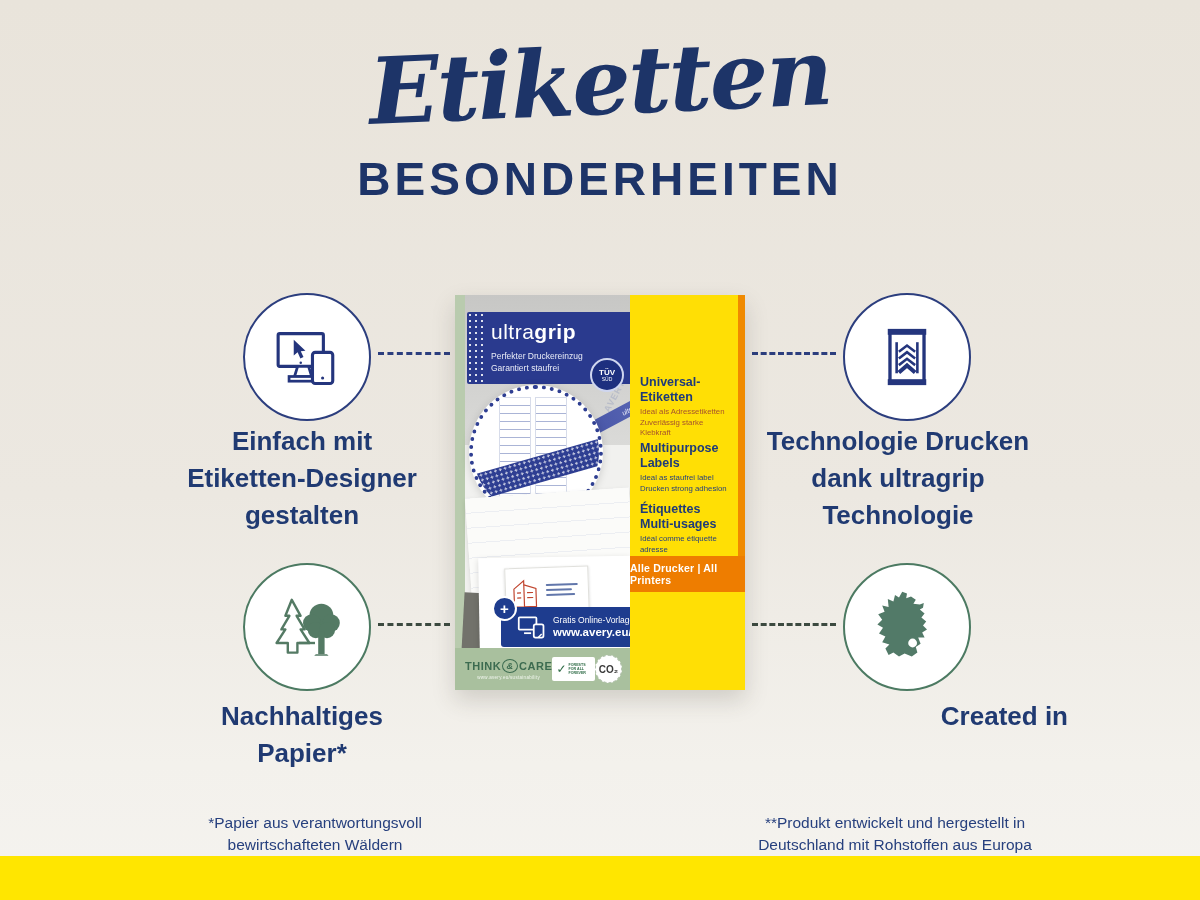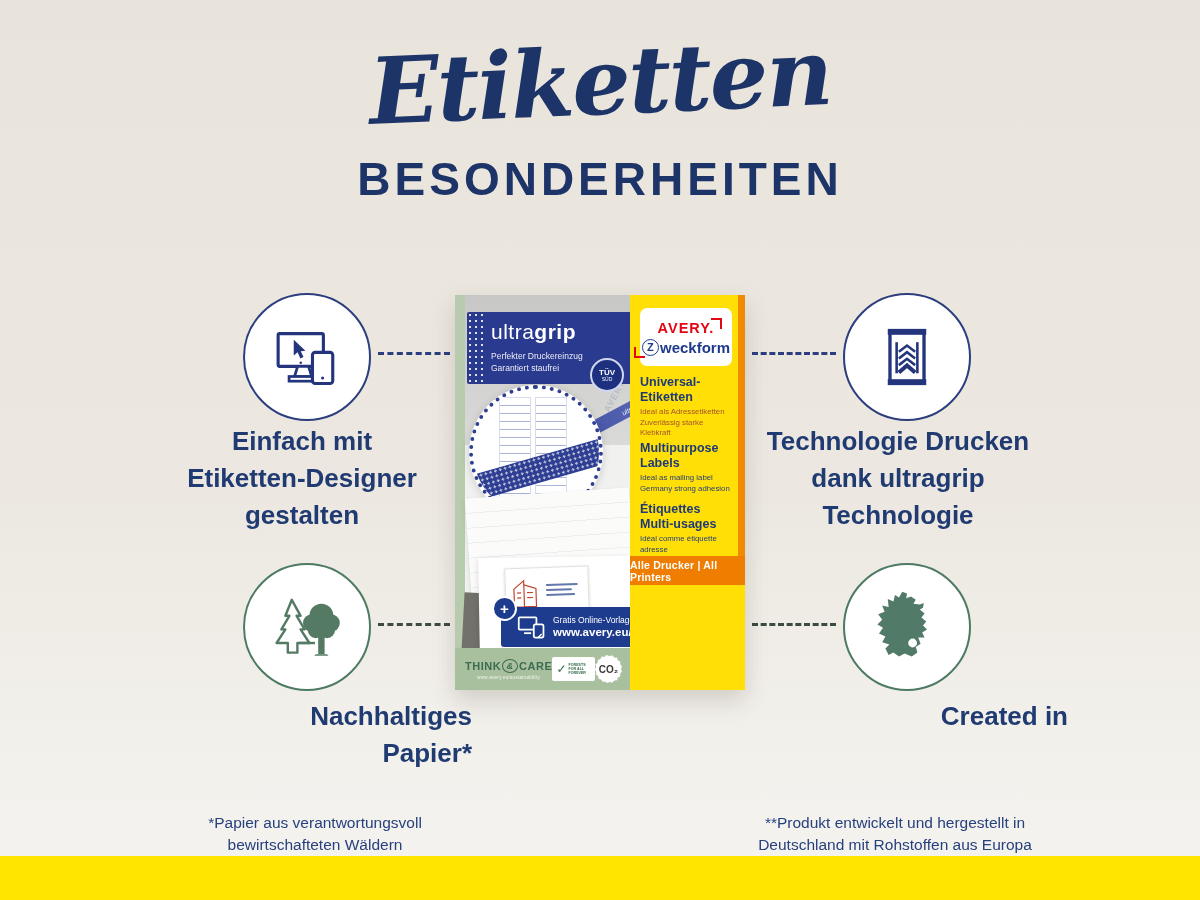--- a/index.html
+++ b/index.html
@@ -27,21 +27,21 @@
   .c-bl{left:243px;top:563px;} .c-br{left:843px;top:563px;}
   .dash{position:absolute;height:0;}
   .dash.navy{border-top:3px dashed #2c3e7e;}
   .dash.dark{border-top:3px dashed #3c4a40;}
   .d-tl{left:378px;top:352px;width:72px;} .d-tr{left:752px;top:352px;width:84px;}
   .d-bl{left:378px;top:623px;width:72px;} .d-br{left:752px;top:623px;width:84px;}
   
   .feature-text{position:absolute;width:340px;text-align:center;color:#203a72;
     font-size:26px;font-weight:700;line-height:37px;}
   .ft-tl{left:132px;top:423px;} .ft-tr{left:728px;top:423px;}
-  .ft-bl{left:132px;top:698px;text-align:right;} .ft-br{left:728px;top:698px;text-align:right;}
+  .ft-bl{left:132px;top:698px;} .ft-br{left:728px;top:698px;text-align:right;}
   .feature-text .b{font-weight:700;}
   .feature-text .reg{font-weight:700;}
   
   .footnote{position:absolute;width:380px;text-align:center;color:#27407e;
     font-size:15.5px;line-height:22px;}
   .fn-l{left:125px;top:812px;} .fn-r{left:705px;top:812px;}
   
   .yellow-bar{position:absolute;left:0;right:0;top:856px;height:44px;background:#ffe600;}
   
   .package{position:absolute;left:455px;top:295px;width:290px;height:395px;
@@ -121,21 +121,21 @@
   .zweck-word{position:relative;color:#1d3a8c;font-weight:700;font-size:15px;display:flex;align-items:center;padding:1px 8px;}
   .zweck-word::after{content:"";position:absolute;bottom:-1px;left:0;width:9px;height:9px;
     border-bottom:2px solid #e30613;border-left:2px solid #e30613;}
   .z-circ{display:inline-flex;align-items:center;justify-content:center;width:15px;height:15px;
     border:1.6px solid #1d3a8c;border-radius:50%;font-size:11px;margin-right:1px;}
   .lang{position:absolute;left:10px;right:14px;}
   .lang-title{font-size:12.5px;line-height:14.5px;font-weight:700;color:#1e3a7a;}
   .lang-subs{font-size:7.8px;line-height:10.5px;margin-top:3px;}
   .subs-de{color:#a5522e;} .subs-xx{color:#27407e;}
   .lg-de{top:80px;} .lg-en{top:146px;} .lg-fr{top:207px;}
-  .printers-banner{position:absolute;left:0;right:0;top:261px;height:29px;background:#ee7d00;
+  .printers-banner{position:absolute;left:0;right:0;top:261px;height:36px;background:#ee7d00;
     color:#fff;font-weight:700;font-size:10.5px;display:flex;align-items:center;justify-content:center;
     letter-spacing:.2px;}
   svg{display:block;}
 </style>
 </head>
 <body>
 
 <div class="stage">
 
   <div class="title-script">Etiketten</div>
@@ -306,47 +306,40 @@
           <span class="fsc-glyph">✓</span>
           <span class="fsc-text">FORESTS FOR ALL FOREVER</span>
         </div>
         <div class="co2-badge">CO₂</div>
       </div>
     </div>
 
     <div class="pkg-right">
       <div class="orange-edge"></div>
 
-      <div class="logo-box">
-        <div class="avery-word">AVERY.</div>
-        <div class="zweck-word">
-          <span class="z-circ">Z</span>
-            <span>weckform</span>
-        </div>
-      </div>
 
       <div class="lang lg-de">
         <div class="lang-title">
           <div>Universal-</div>
           <div>Etiketten</div>
         </div>
         <div class="lang-subs subs-de">
           <div>Ideal als Adressetiketten</div>
           <div>Zuverlässig starke Klebkraft</div>
         </div>
       </div>
 
       <div class="lang lg-en">
         <div class="lang-title">
           <div>Multipurpose</div>
           <div>Labels</div>
         </div>
         <div class="lang-subs subs-xx">
-          <div>Ideal as mailing label</div>
-          <div>Germany strong adhesion</div>
+          <div>Ideal as staufrei label</div>
+          <div>Drucken strong adhesion</div>
         </div>
       </div>
 
       <div class="lang lg-fr">
         <div class="lang-title">
           <div>Étiquettes</div>
           <div>Multi-usages</div>
         </div>
         <div class="lang-subs subs-xx">
           <div>Idéal comme étiquette adresse</div>

